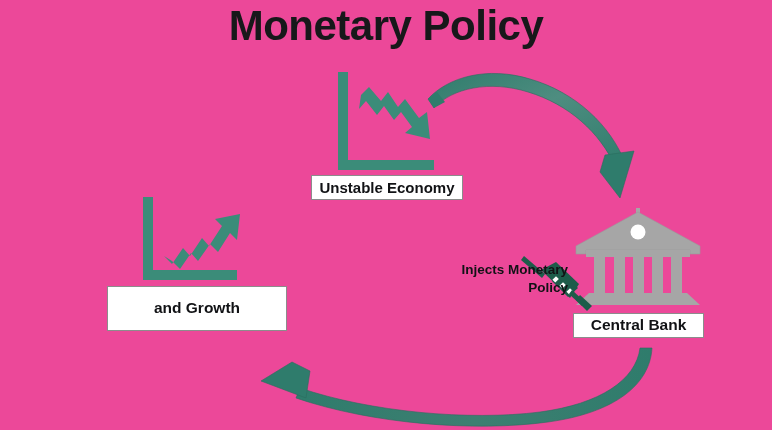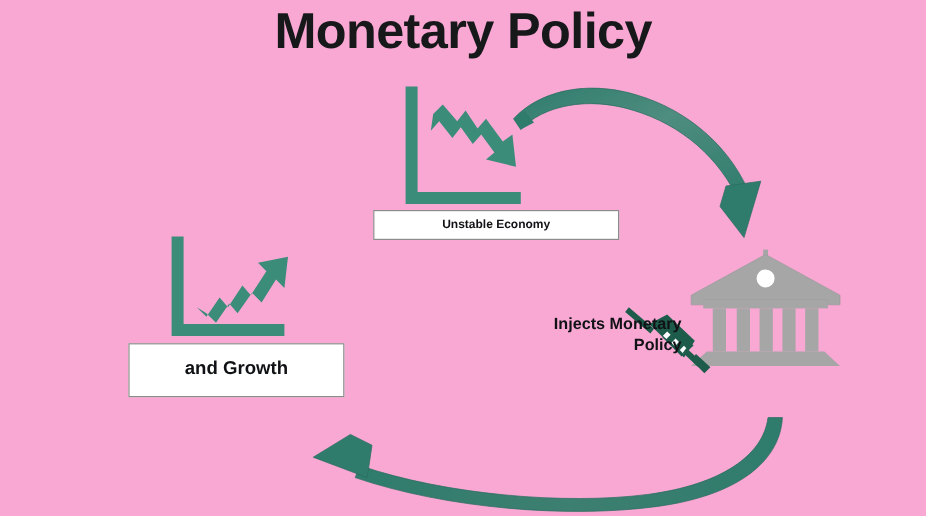--- a/index.html
+++ b/index.html
@@ -7,21 +7,21 @@
     padding: 0;
     background: #ffffff;
   }
   body {
     font-family: "Liberation Sans", sans-serif;
   }
   #canvas {
     position: relative;
     width: 772px;
     height: 430px;
-    background: #f9a8d4;
+    background: #ec4899;
     overflow: hidden;
   }
   #title {
     position: absolute;
     left: 0;
     top: 2px;
     width: 772px;
     text-align: center;
     font-size: 42px;
     font-weight: bold;
@@ -40,23 +40,23 @@
     line-height: 1.18;
     font-family: "Liberation Sans", sans-serif;
     display: flex;
     align-items: center;
     justify-content: center;
     flex-direction: column;
   }
   #box-unstable {
     left: 311px;
     top: 175px;
-    width: 205px;
+    width: 152px;
     height: 25px;
-    font-size: 10px;
+    font-size: 15px;
   }
   #box-stability {
     left: 107px;
     top: 286px;
     width: 180px;
     height: 45px;
     font-size: 15.5px;
     padding: 1px 3px;
   }
   #box-central-bank {
@@ -187,19 +187,22 @@
   </svg>
 
   <div class="label-box" id="box-unstable">
     <span>Unstable Economy</span>
   </div>
 
   <div class="label-box" id="box-stability">
     <span>and Growth</span>
   </div>
 
+  <div class="label-box" id="box-central-bank">
+    <span>Central Bank</span>
+  </div>
 
   <div id="inject-text">
     <div>Injects Monetary</div>
     <div>Policy</div>
   </div>
 
 </div>
 
 </body></html>

